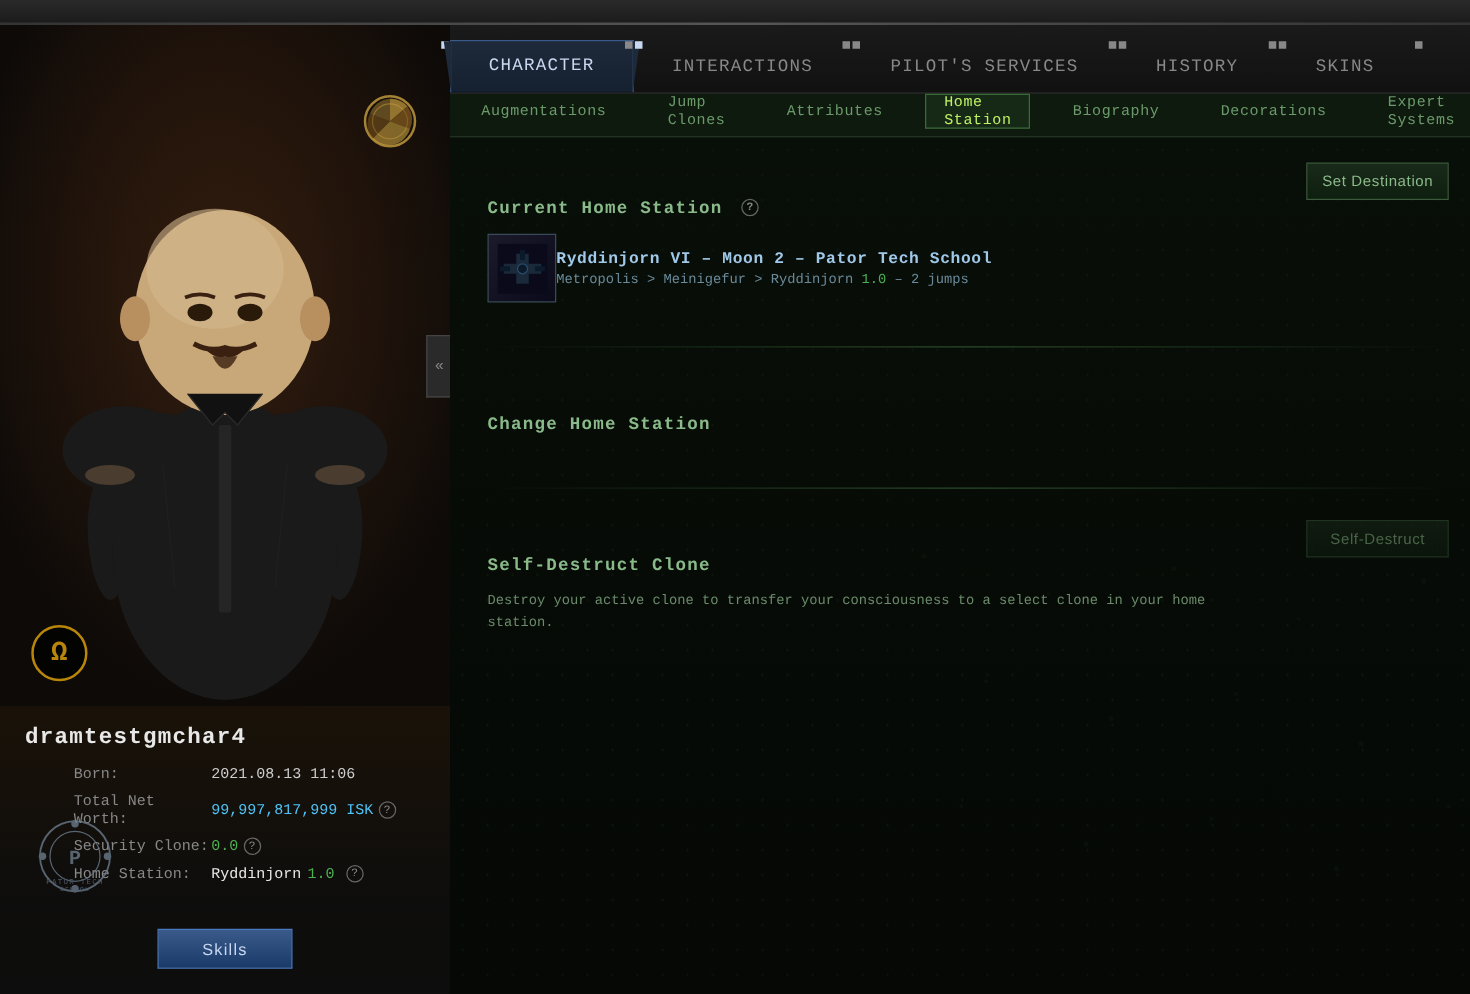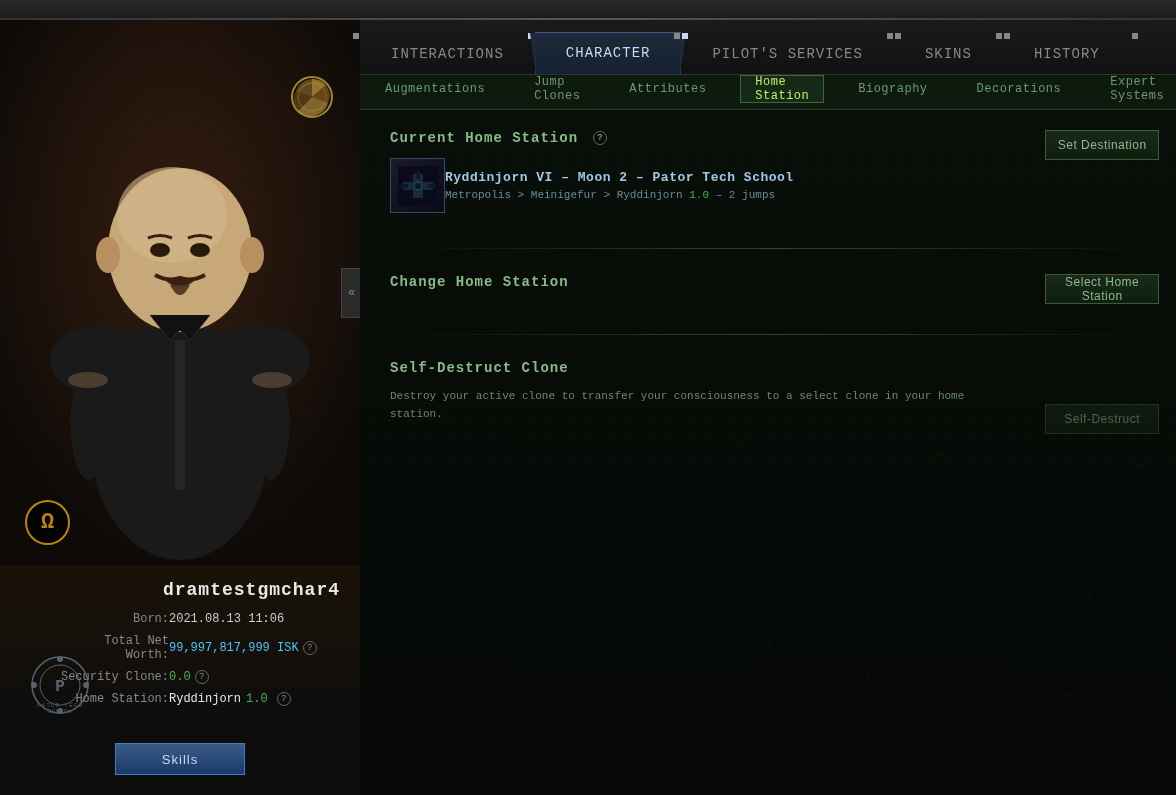--- a/index.html
+++ b/index.html
@@ -117,21 +117,20 @@
       cursor: pointer;
       font-size: 12px;
       z-index: 10;
     }
 
     
     .character-info {
       padding: 15px 20px;
       background: linear-gradient(to bottom, #1a1208, #0d0d0d);
       position: relative;
-      text-align: right;
     }
 
     .character-name {
       color: #e8e8e8;
       font-size: 18px;
       font-weight: bold;
       letter-spacing: 1px;
       margin-bottom: 12px;
     }
 
@@ -197,21 +196,21 @@
       height: 60px;
       opacity: 0.8;
     }
 
     
     .skills-btn {
       position: absolute;
       bottom: 20px;
       left: 50%;
       transform: translateX(-50%);
-      width: 130px;
+      width: 108px;
       height: 32px;
       background: linear-gradient(to bottom, #3a5a8a, #1a3a6a);
       border: 1px solid #4a7abf;
       color: #c8d8f0;
       font-size: 13px;
       cursor: pointer;
       letter-spacing: 1px;
       display: flex;
       align-items: center;
       justify-content: center;
@@ -329,20 +328,21 @@
     .section {
       display: flex;
       align-items: flex-start;
       margin-bottom: 30px;
       position: relative;
       z-index: 1;
     }
 
     .section-content {
       flex: 1;
+      margin-top: 29px;
     }
 
     .section-title {
       color: #8aba8a;
       font-size: 14px;
       font-weight: bold;
       margin-bottom: 12px;
       letter-spacing: 1px;
     }
 
@@ -407,21 +407,20 @@
       cursor: pointer;
       letter-spacing: 0.5px;
       display: flex;
       align-items: center;
       justify-content: center;
     }
 
     .action-btn.disabled {
       opacity: 0.5;
       cursor: not-allowed;
-      margin-top: 44px;
     }
 
     .section-desc {
       color: #6a8a6a;
       font-size: 11px;
       line-height: 1.6;
     }
 
     
     .section-divider {
@@ -610,36 +609,36 @@
       </svg>
     </div>
 
     <button class="skills-btn">Skills</button>
 
   </div>
 
   <div class="right-panel">
 
     <div class="main-tabs">
-      <div class="main-tab">
-        <span>Interactions</span>
-      </div>
       <div class="main-tab active">
         <div class="tab-corner-left"></div>
         <span>Character</span>
         <div class="tab-corner-right"></div>
       </div>
       <div class="main-tab">
+        <span>Interactions</span>
+      </div>
+      <div class="main-tab">
         <span>Pilot's  Services</span>
+      </div>
+      <div class="main-tab">
+        <span>History</span>
       </div>
       <div class="main-tab">
         <span>Skins</span>
-      </div>
-      <div class="main-tab">
-        <span>History</span>
       </div>
     </div>
 
     <div class="sub-tabs">
       <div class="sub-tab">
         <span>Augmentations</span>
       </div>
       <div class="sub-tab">
         <span>Jump Clones</span>
       </div>
@@ -719,23 +718,20 @@
           <button class="action-btn">Set Destination</button>
         </div>
       </div>
 
       <div class="section-divider"></div>
 
       <div class="section">
         <div class="section-content">
           <div class="section-title">Change Home Station</div>
         </div>
-        <div class="section-action">
-          <button class="action-btn">Select Home Station</button>
-        </div>
       </div>
 
       <div class="section-divider"></div>
 
       <div class="section">
         <div class="section-content">
           <div class="section-title">Self-Destruct Clone</div>
           <div class="section-desc">Destroy your active clone to transfer your
 consciousness to a select clone in your home station.</div>
         </div>

